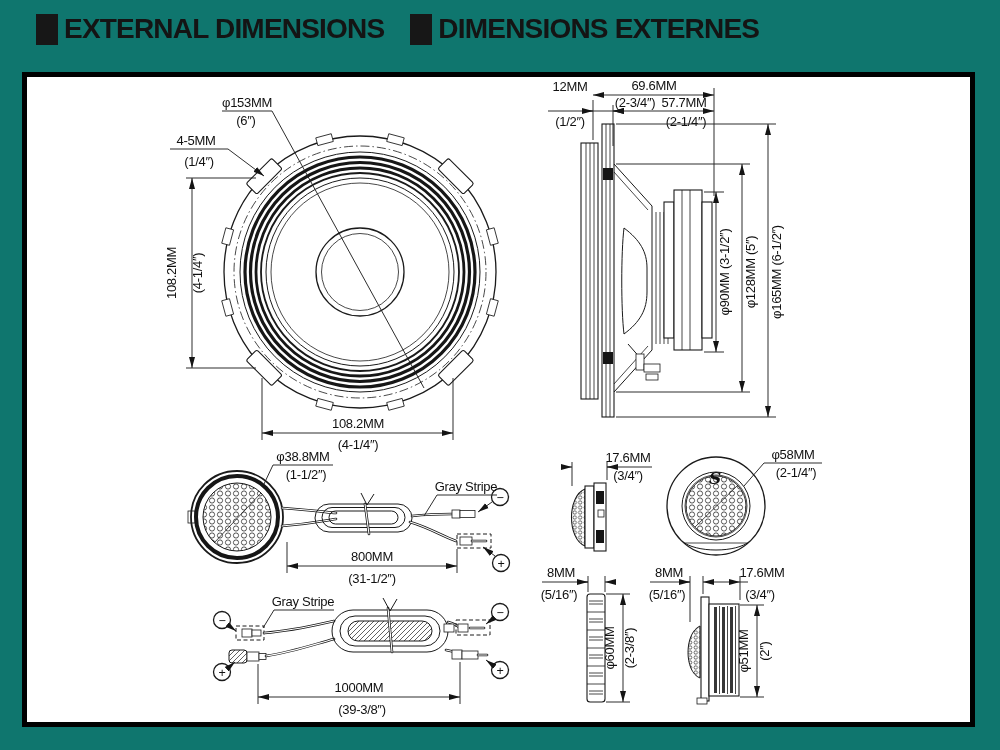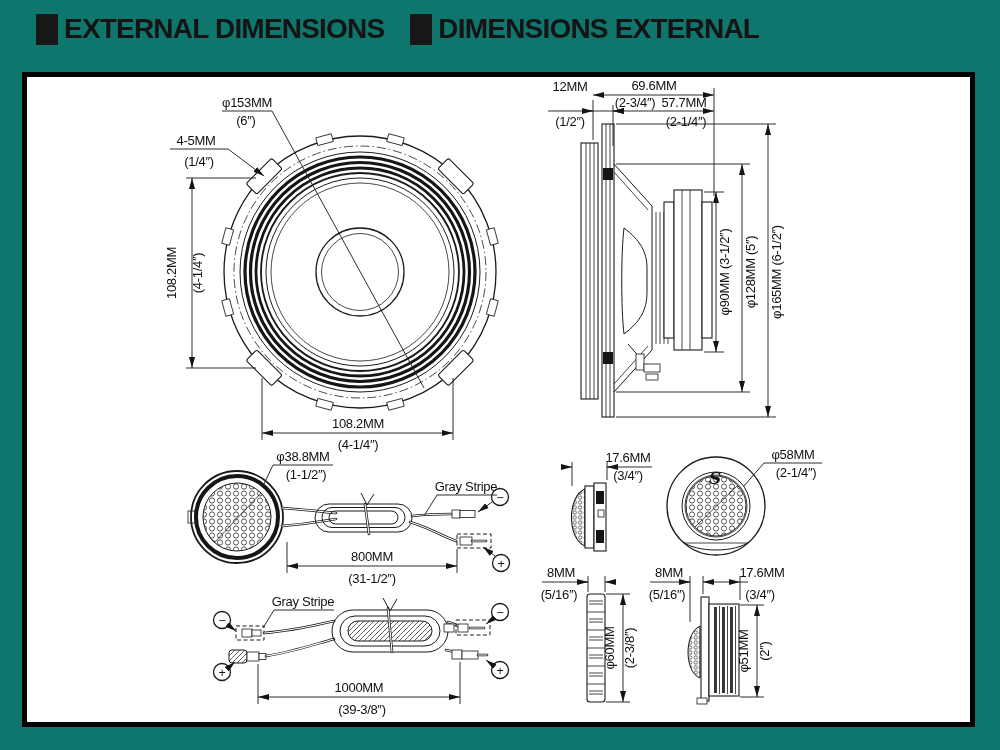--- a/index.html
+++ b/index.html
@@ -34,21 +34,21 @@
 
 <div class="page">
 
   <div class="header">
     <div class="tg">
       <span class="sq"></span>
       <span class="title">EXTERNAL DIMENSIONS</span>
     </div>
     <div class="tg">
       <span class="sq"></span>
-      <span class="title">DIMENSIONS EXTERNAL</span>
+      <span class="title">DIMENSIONS EXTERNES</span>
     </div>
   </div>
 
   <div class="dbox">
   <svg width="943" height="645" viewBox="27 77 943 645">
     <defs>
       <marker id="ah" viewBox="0 0 12 10" refX="11" refY="5" markerWidth="12" markerHeight="10" markerUnits="userSpaceOnUse" orient="auto-start-reverse">
         <path d="M0,2 L11,5 L0,8 Z" fill="#141414"></path>
       </marker>
       <pattern id="mesh" width="8" height="7" patternUnits="userSpaceOnUse">

